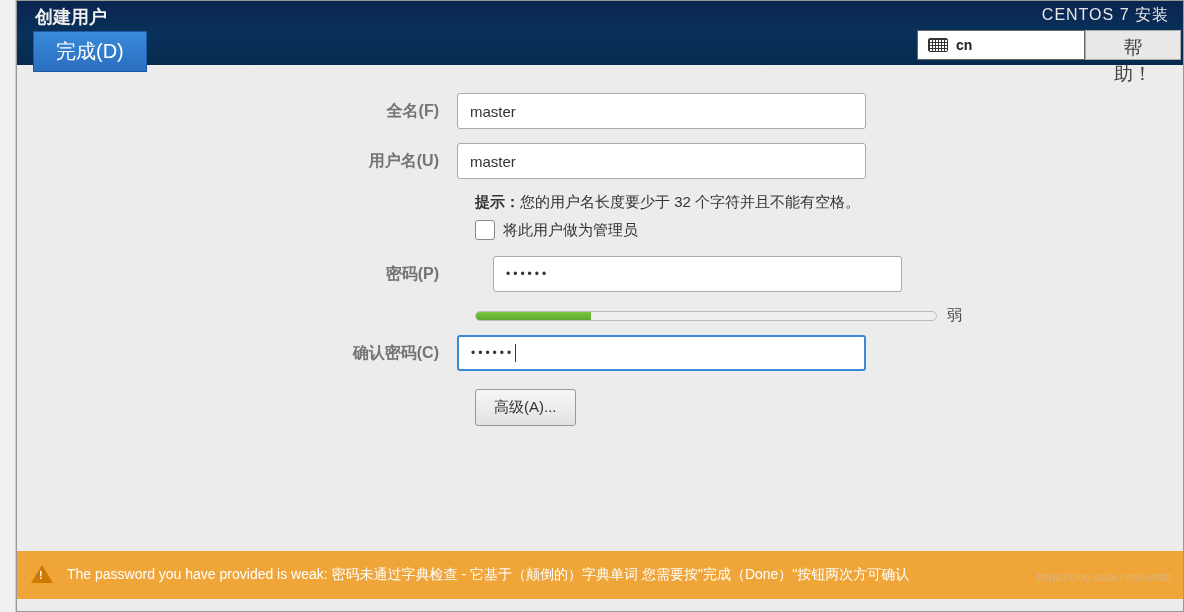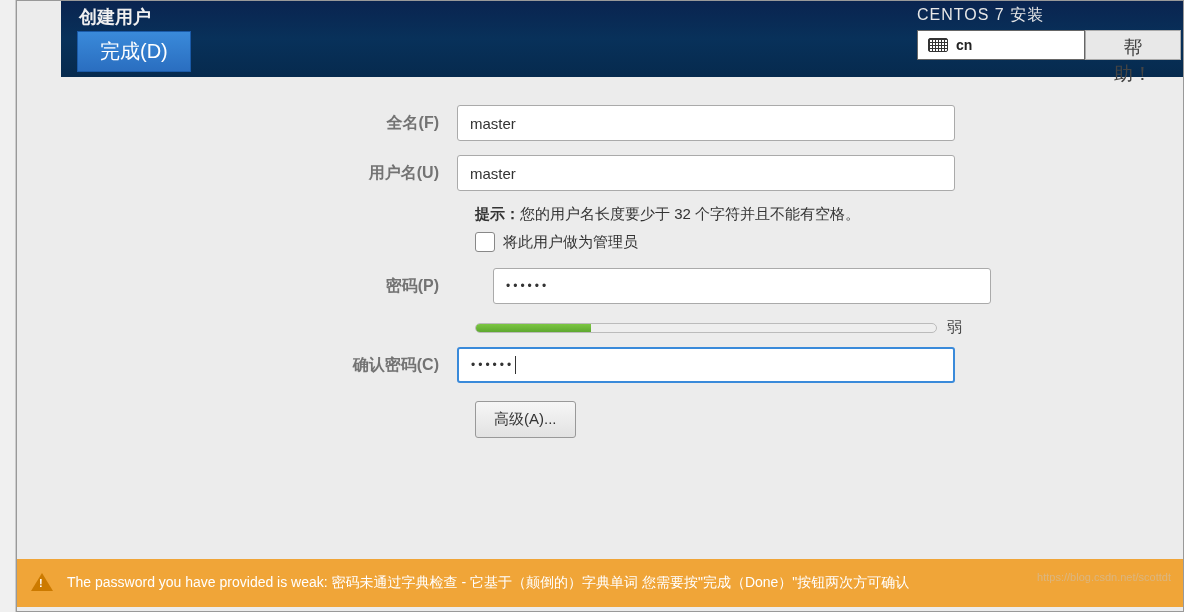--- a/index.html
+++ b/index.html
@@ -24,27 +24,26 @@
       position: absolute;
       left: 0;
       top: 0;
       width: 16px;
       height: 100%;
       background: #f0f0f0;
       border-right: 1px solid #ccc;
     }
     .header {
       background: linear-gradient(to bottom, #0a2450 0%, #08315a 50%, #062a4e 100%);
-      height: 76px;
+      height: 64px;
       display: flex;
       align-items: flex-start;
       justify-content: space-between;
       color: #fff;
       padding: 4px 0 0 10px;
-      margin-left: 44px;
     }
     .header-left {
       display: flex;
       flex-direction: column;
     }
     .header-title {
       font-size: 18px;
       font-weight: bold;
       color: #f0f0f0;
       margin-left: 8px;
@@ -56,21 +55,21 @@
       border-radius: 0;
       color: #fff;
       padding: 6px 22px;
       font-size: 20px;
       cursor: pointer;
       margin-left: 6px;
     }
     .header-right {
       display: flex;
       flex-direction: column;
-      align-items: flex-start;
+      align-items: flex-end;
       gap: 4px;
       padding-right: 2px;
     }
     .install-label {
       font-size: 16px;
       color: #e8e8e8;
       margin-right: 12px;
       letter-spacing: 1px;
     }
     .header-right-row {
@@ -125,21 +124,21 @@
       text-align: right;
       font-size: 16px;
       font-weight: bold;
       color: #737373;
       padding-right: 18px;
     }
     .form-field {
       flex: 0 0 498px;
     }
     .text-input {
-      width: 498px;
+      width: 409px;
       height: 36px;
       border: 1px solid #aaa;
       border-radius: 3px;
       padding: 0 12px;
       font-size: 15px;
       color: #333;
       background: #fff;
     }
     .text-input.focused {
       border: 2px solid #3a8ada;
@@ -214,21 +213,21 @@
       padding: 8px 18px;
       font-size: 15px;
       border: 1px solid #999;
       border-radius: 3px;
       background: linear-gradient(to bottom, #f6f6f6, #e2e2e2);
       cursor: pointer;
       color: #333;
     }
     .footer-bar {
       position: absolute;
-      bottom: 4px;
+      bottom: 12px;
       left: 0;
       right: 0;
       height: 48px;
       background: #f0a538;
       display: flex;
       align-items: center;
       padding: 0 14px;
       color: #fff;
       font-size: 14px;
     }

